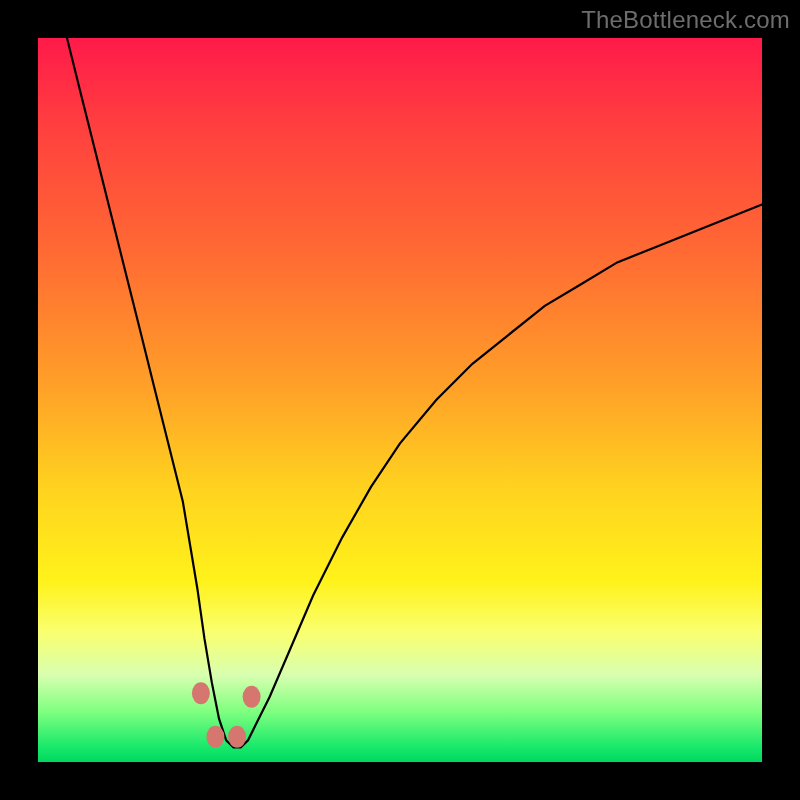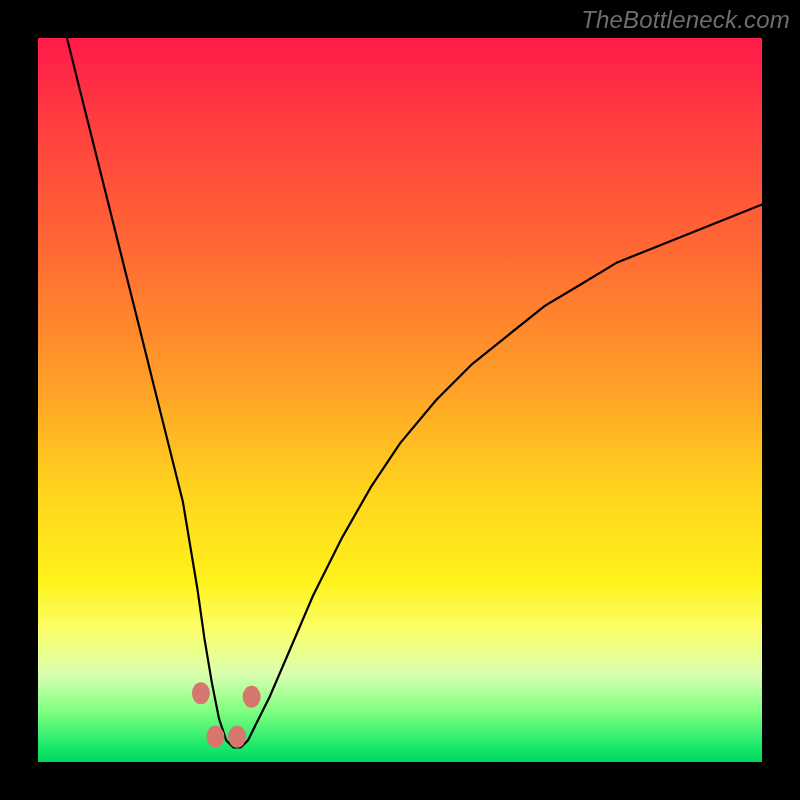--- a/index.html
+++ b/index.html
@@ -11,21 +11,20 @@
     overflow: hidden;
     font-family: Arial, Helvetica, sans-serif;
   }
   .frame {
     position: absolute;
     left: 0;
     top: 0;
     width: 800px;
     height: 800px;
     background: #000;
-    font-style: italic;
   }
   .plot {
     position: absolute;
     left: 38px;
     top: 38px;
     width: 724px;
     height: 724px;
     
     background: linear-gradient(
       to bottom,

